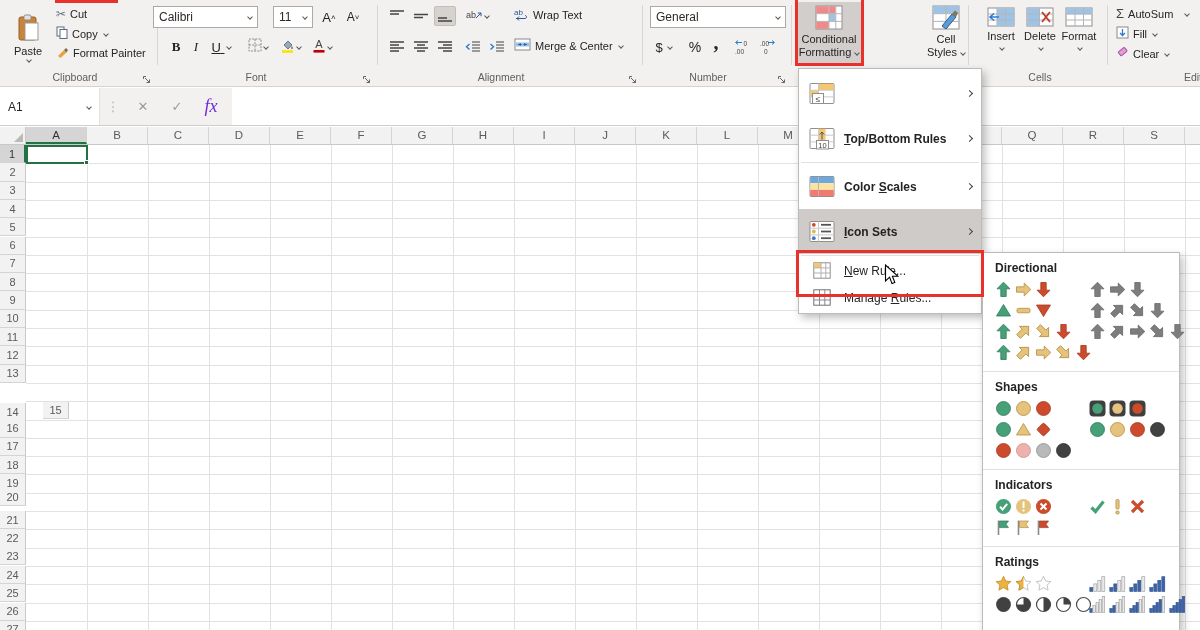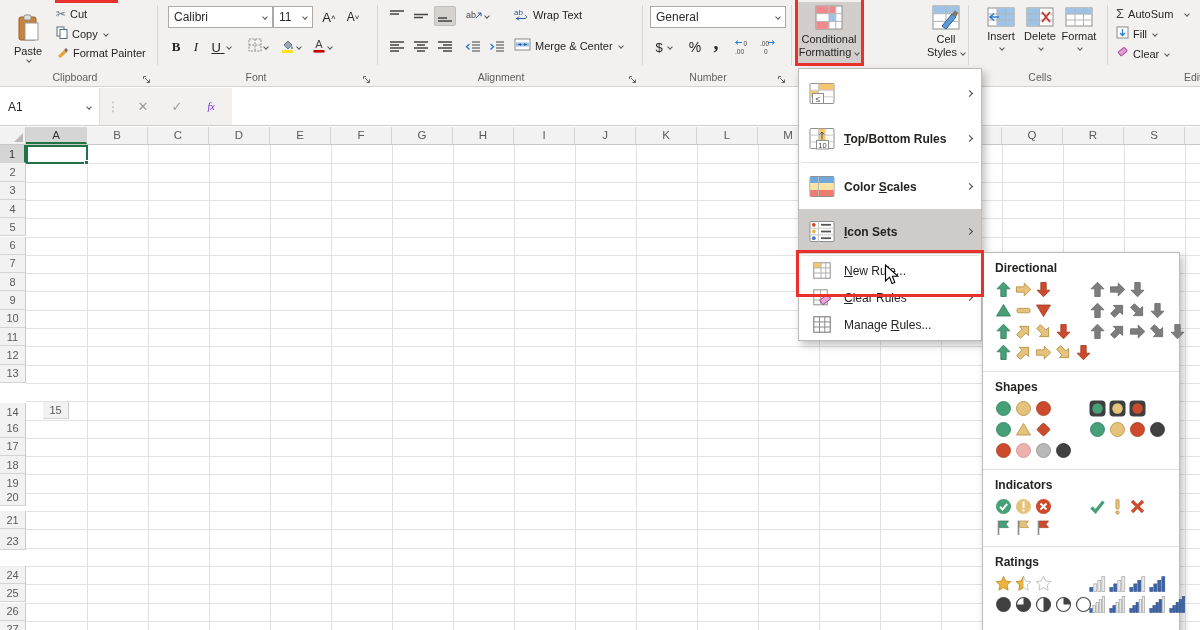--- a/index.html
+++ b/index.html
@@ -103,21 +103,21 @@
             <path d="M8 5 L10 3 L12 5 L10.5 7.5 Z" fill="#7B6A58"></path>
           </svg></span>
       <span>Format Painter</span>
     </div>
     <div class="gfoot" style="left:20px;width:110px">Clipboard</div>
     <span class="launch" style="left:142px"><svg width="10" height="10" viewBox="0 0 10 10">
           <path d="M1.5 4 V1.5 H4 M3 3 L7.5 7.5 M7.5 4.5 V7.5 H4.5" stroke="#666" fill="none"></path>
         </svg></span>
     <div class="vsep" style="left:157px"></div>
 
-    <div class="combo" style="left:168px;top:6px;width:105px;height:22px">
+    <div class="combo" style="left:153px;top:6px;width:105px;height:22px">
       <span>Calibri</span>
         <span class="chv"></span>
     </div>
     <div class="combo" style="left:273px;top:6px;width:40px;height:22px">
       <span>11</span>
         <span class="chv"></span>
     </div>
     <div class="ab mini" style="left:318px;top:6px;width:22px;height:22px;font-size:13px">A<span style="font-size:8px;vertical-align:6px">˄</span></div>
     <div class="ab mini" style="left:342px;top:6px;width:22px;height:22px;font-size:12px">A<span style="font-size:8px;vertical-align:6px">˅</span></div>
     <div class="ab mini serifB" style="left:167px;top:37px;width:18px;height:20px;font-size:13px">
@@ -358,21 +358,21 @@
       <span>A1</span>
       <span class="chv" style="margin-left:auto"></span>
     </div>
     <div class="fbtn" style="left:104px;width:18px;color:#b5b2af">⋮</div>
     <div class="fbtn" style="left:128px">
         <span>✕</span>
       </div>
     <div class="fbtn" style="left:162px">
         <span>✓</span>
       </div>
-    <div class="fbtn serifI" style="left:196px;color:#6d28d9;font-size:10px">
+    <div class="fbtn serifI" style="left:196px;color:#6d28d9;font-size:18px">
         <span>fx</span>
       </div>
     <div id="fxfield">
         <span></span>
       </div>
   </div>
 
   <div id="gridbody" class="ab" style="left:0;top:127px;width:1200px;height:503px;background:#fff"></div>
   <div id="colhdr">
       <div class="colh sel" style="left: 26px; width: 61px;">A</div>
@@ -411,21 +411,21 @@
       <div class="rowh" style="top: 364.6px; height: 18.3px;">13</div>
       <div class="rowh" style="top: 403px; height: 18.3px;">14</div>
       <div class="rowh" style="top: 401.2px; height: 18.3px; margin-left: 43px;">15</div>
       <div class="rowh" style="top: 419.5px; height: 18.3px;">16</div>
       <div class="rowh" style="top: 437.8px; height: 18.3px;">17</div>
       <div class="rowh" style="top: 456.1px; height: 18.3px;">18</div>
       <div class="rowh" style="top: 474.4px; height: 18.3px;">19</div>
       <div class="rowh" style="top: 488px; height: 18.3px;">20</div>
       <div class="rowh" style="top: 511px; height: 18.3px;">21</div>
       <div class="rowh" style="top: 529.3px; height: 18.3px;">22</div>
-      <div class="rowh" style="top: 532px; height: 18.3px;">23</div>
+      <div class="rowh" style="top: 547px; height: 18.3px;">23</div>
       <div class="rowh" style="top: 565.9px; height: 18.3px;">24</div>
       <div class="rowh" style="top: 584.2px; height: 18.3px;">25</div>
       <div class="rowh" style="top: 602.5px; height: 18.3px;">26</div>
       <div class="rowh" style="top: 620.8px; height: 18.3px;">27</div>
     </div>
   <div id="corner"></div>
   <div id="gridlines">
       <div class="vline" style="left: 87px; top: 145px; height: 485px;"></div>
       <div class="vline" style="left: 148px; top: 145px; height: 485px;"></div>
       <div class="vline" style="left: 209px; top: 145px; height: 485px;"></div>
@@ -540,31 +540,20 @@
             <rect x="0.8" y="0.8" width="16.4" height="15.4" fill="#fff" stroke="#8f8f8f"></rect>
             <rect x="1" y="1" width="7" height="4.8" fill="#F5C76E"></rect>
             <path d="M0.8 5.9 H17.2 M0.8 11 H17.2 M8 0.8 V16.2 M12.8 0.8 V16.2" stroke="#b0b0b0"></path>
           </svg>
         </span>
         <span class="mi-lb"><span></span><span class="u">N</span><span>ew Rule...</span></span>
       </div>
       <div class="mi mi-sm">
         <span class="mi-ic">
           <svg width="18" height="17" viewBox="0 0 18 17">
-            <rect x="0.8" y="0.8" width="13.5" height="15" fill="#fff" stroke="#8f8f8f"></rect>
-            <path d="M0.8 5.9 H14.3 M0.8 11 H14.3 M7.5 0.8 V15.8" stroke="#b0b0b0"></path>
-            <rect x="7.5" y="8" width="10" height="5.5" rx="1" transform="rotate(-40 12 11)" fill="#E9A8D8" stroke="#9C4F96"></rect>
-          </svg>
-        </span>
-        <span class="mi-lb"><span></span><span class="u">C</span><span>lear Rules</span></span>
-        <span class="mi-ar"></span>
-      </div>
-      <div class="mi mi-sm">
-        <span class="mi-ic">
-          <svg width="18" height="17" viewBox="0 0 18 17">
             <rect x="0.8" y="0.8" width="16.4" height="15.4" fill="#fff" stroke="#707070"></rect>
             <path d="M0.8 5.9 H17.2 M0.8 11 H17.2 M6.5 0.8 V16.2 M11.8 0.8 V16.2" stroke="#8a8a8a"></path>
           </svg>
         </span>
         <span class="mi-lb"><span>Manage </span><span class="u">R</span><span>ules...</span></span>
       </div>
     </div>
 
   <div id="submenu">
       <div class="ss">

